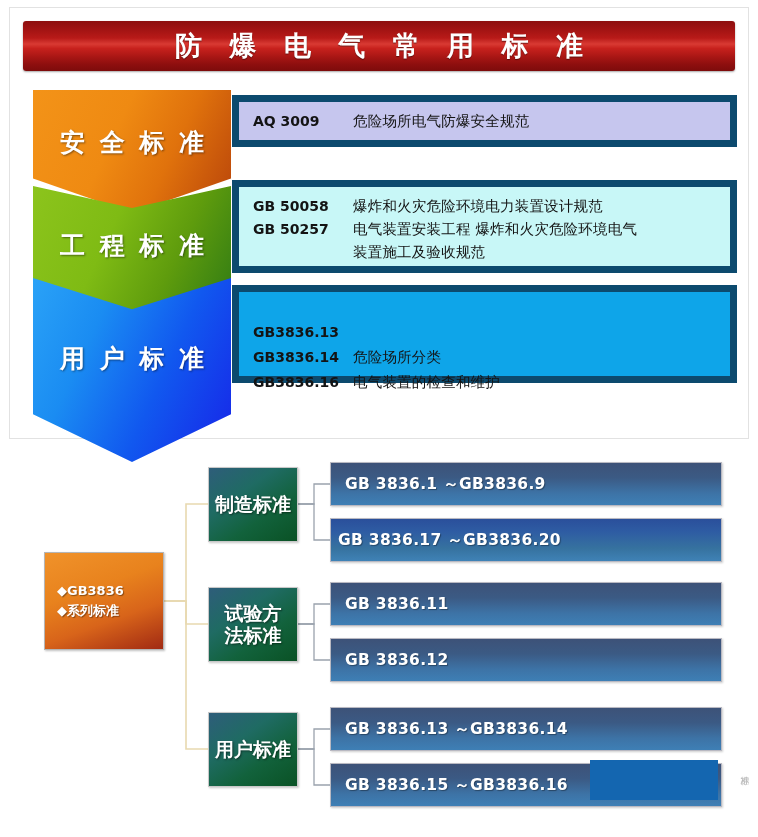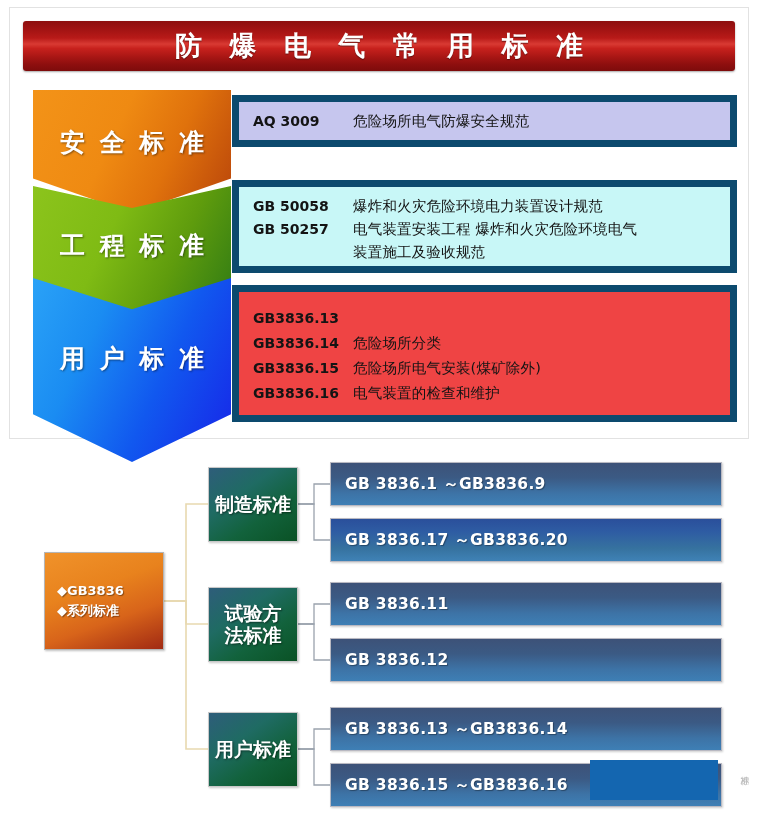--- a/index.html
+++ b/index.html
@@ -86,21 +86,21 @@
   .content-panel .desc {
     font-size: 14.5px;
     letter-spacing: 0.2px;
   }
   .content-panel .desc.cont {
     margin-left: 100px;
   }
 
   #panel-safety { top: 87px; height: 52px; background: #c6c6ee; }
   #panel-eng    { top: 172px; height: 93px; background: #c8f7f7; }
-  #panel-user   { top: 277px; height: 137px; background: #ef4444; padding-top: 14px; }
+  #panel-user   { top: 277px; height: 98px; background: #0ea5e9; padding-top: 28px; }
 
   #panel-user .row { line-height: 1.75; }
 
   
   .chev {
     position: absolute;
     left: 23px;
     width: 198px;
     color: #ffffff;
     font-weight: bold;
@@ -205,20 +205,21 @@
     border: 1px solid #b9b9c2;
     box-shadow: 1px 1px 2px rgba(0,0,0,0.2);
     box-sizing: border-box;
     background: linear-gradient(to bottom, #3d5278 0%, #3b5a84 35%, #3d73a6 72%, #3e7fb5 100%);
     display: flex;
     align-items: center;
     padding-left: 14px;
   }
   .leaf-bar.alt {
     background: linear-gradient(to bottom, #2a4f9b 0%, #2e5ca3 30%, #36729f 70%, #3f82b6 100%);
+    padding-left: 7px;
   }
   .leaf-bar .lbl {
     color: #ffffff;
     font-weight: bold;
     font-size: 15.5px;
     letter-spacing: 0.3px;
     font-family: "DejaVu Sans", "Liberation Sans", sans-serif;
     text-shadow: 1px 1px 1px rgba(0,0,0,0.35);
     position: relative;
     z-index: 2;
@@ -295,24 +296,20 @@
   </div>
   <div class="content-panel" id="panel-user">
     <div class="row">
       <span class="code">GB3836.13</span>
     </div>
     <div class="row">
       <span class="code">GB3836.14</span>
       <span class="desc">危险场所分类</span>
     </div>
     <div class="row">
-      <span class="code">GB3836.15</span>
-      <span class="desc">危险场所电气安装(煤矿除外)</span>
-    </div>
-    <div class="row">
       <span class="code">GB3836.16</span>
       <span class="desc">电气装置的检查和维护</span>
     </div>
   </div>
 </div>
 
 <div id="tree">
 
   <svg class="lines" viewBox="0 0 758 397" xmlns="http://www.w3.org/2000/svg">
 

